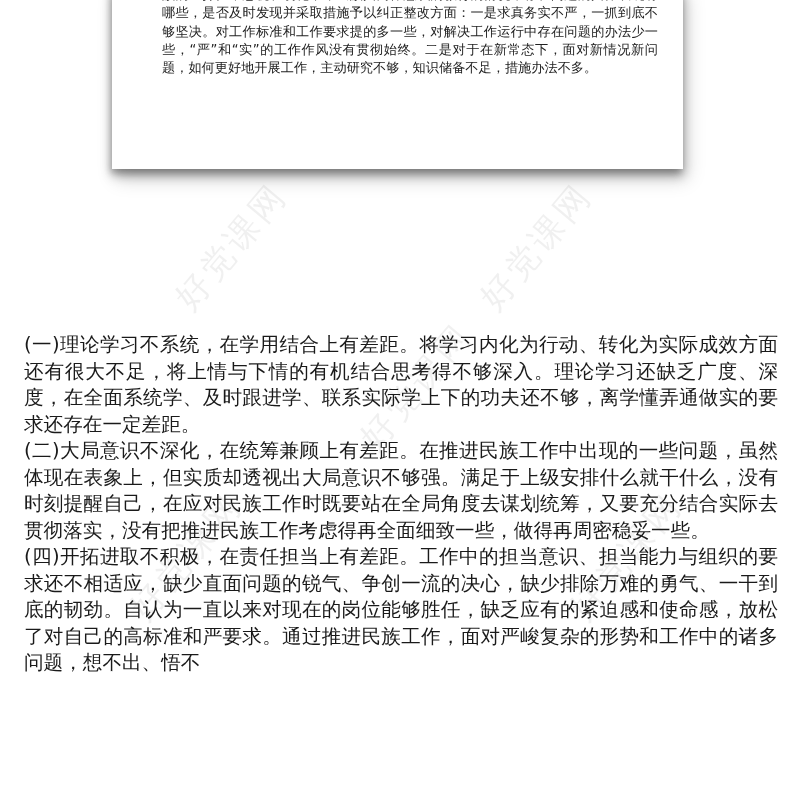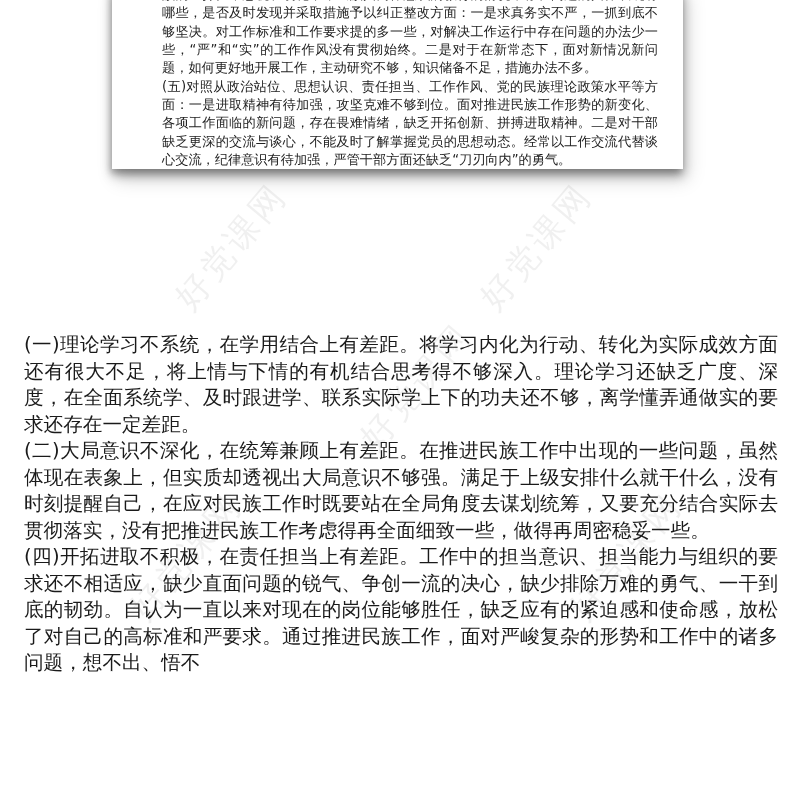--- a/index.html
+++ b/index.html
@@ -63,21 +63,20 @@
     text-align: justify;
     text-align-last: left;
   }
 </style>
 </head>
 <body>
 
 <div class="page-preview">
   <div class="preview-text">
     <p>族的差异性，忽视和弱化中华民族共同体意识的教育的情况，存在问题的具体表现有哪些，是否及时发现并采取措施予以纠正整改方面：一是求真务实不严，一抓到底不够坚决。对工作标准和工作要求提的多一些，对解决工作运行中存在问题的办法少一些，“严”和“实”的工作作风没有贯彻始终。二是对于在新常态下，面对新情况新问题，如何更好地开展工作，主动研究不够，知识储备不足，措施办法不多。</p>
-    <p>(五)对照从政治站位、思想认识、责任担当、工作作风、党的民族理论政策水平等方面：一是进取精神有待加强，攻坚克难不够到位。面对推进民族工作形势的新变化、各项工作面临的新问题，存在畏难情绪，缺乏开拓创新、拼搏进取精神。二是对干部缺乏更深的交流与谈心，不能及时了解掌握党员的思想动态。经常以工作交流代替谈心交流，纪律意识有待加强，严管干部方面还缺乏“刀刃向内”的勇气。</p>
   </div>
 </div>
 
 <div class="watermark" style="left:165px; top:290px;">好党课网</div>
 <div class="watermark" style="left:470px; top:290px;">好党课网</div>
 <div class="watermark" style="left:350px; top:430px;">好党课网</div>
 <div class="watermark" style="left:120px; top:600px;">好党课网</div>
 <div class="watermark" style="left:560px; top:600px;">好党课网</div>
 
 <div class="main-text">

